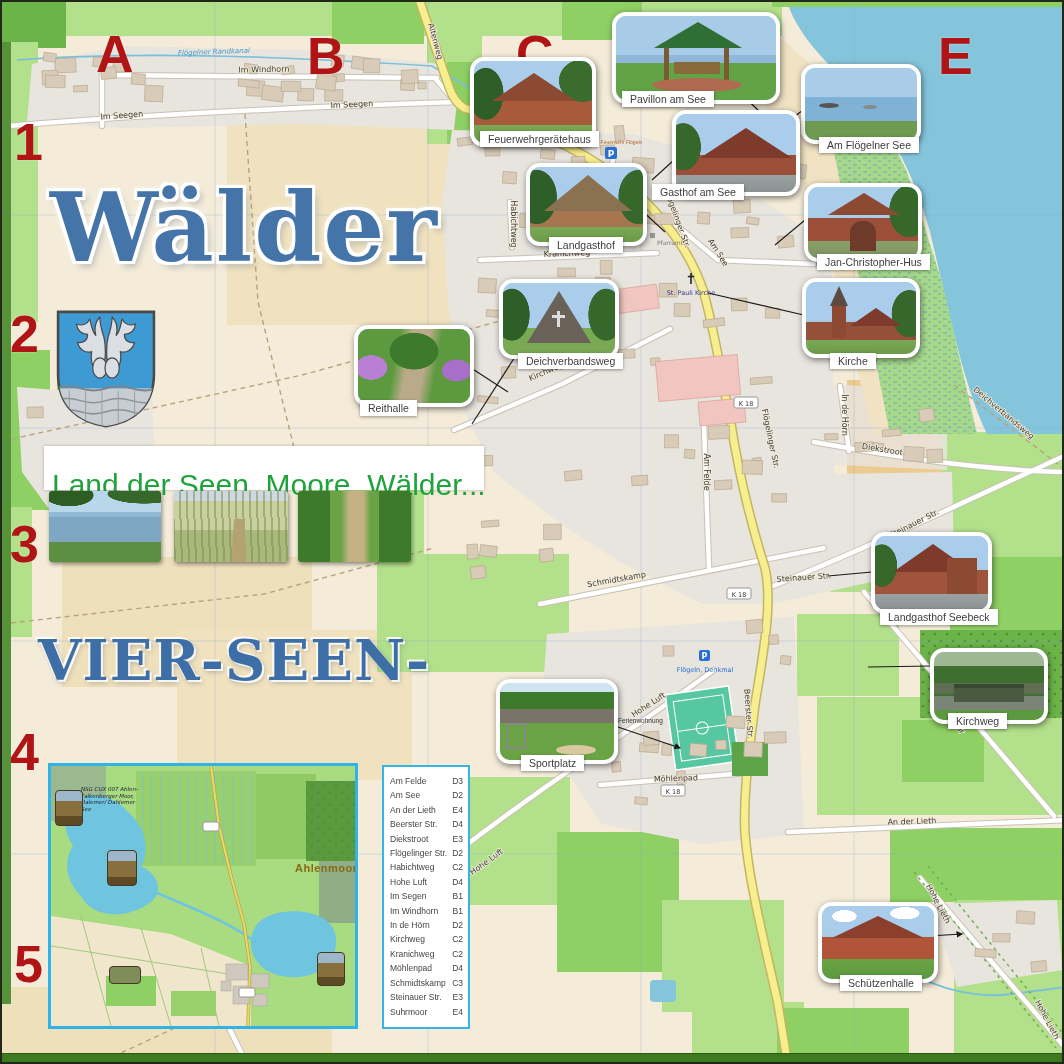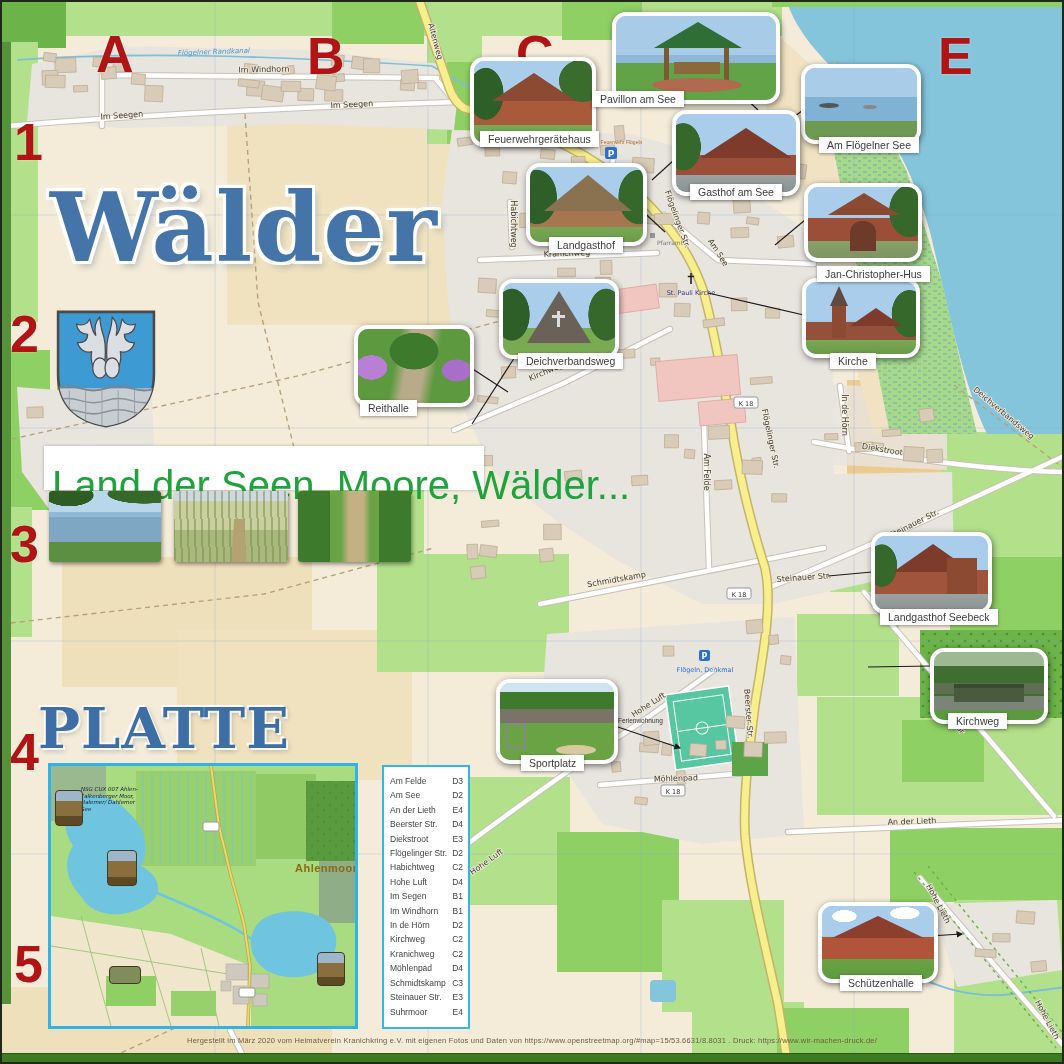--- a/index.html
+++ b/index.html
@@ -15,21 +15,21 @@
     text-shadow:0 0 2px rgba(255,255,255,.5);}
   #title{position:absolute;left:48px;top:178px;font-family:"DejaVu Serif",serif;
     font-weight:bold;font-size:96px;color:#4474a8;letter-spacing:2px;line-height:1;
     text-shadow:-3px -3px 0 #fff,3px -3px 0 #fff,-3px 3px 0 #fff,3px 3px 0 #fff,
      0 0 8px #fff,4px 5px 6px rgba(40,60,90,.35);}
   .slogan{position:absolute;left:36px;font-family:"DejaVu Serif",serif;font-weight:bold;
     font-size:56px;color:#3e6ea6;letter-spacing:1px;line-height:1;
     text-shadow:-2px -2px 0 rgba(255,255,255,.85),2px 2px 0 rgba(255,255,255,.85),2px 3px 5px rgba(40,60,90,.3);}
   #band{position:absolute;left:42px;top:444px;width:440px;height:44px;background:#fff;
     display:flex;align-items:center;box-shadow:0 0 3px rgba(0,0,0,.25);}
-  #band span{font-size:40px;color:#1fa33c;margin-left:8px;white-space:nowrap;margin-top:34px;}
+  #band span{font-size:30px;color:#1fa33c;margin-left:8px;white-space:nowrap;margin-top:34px;}
   .strip-photo{position:absolute;top:489px;height:71px;border-radius:3px;
     box-shadow:1px 2px 4px rgba(0,0,0,.45);overflow:hidden;}
   .poi-photo{position:absolute;border:4px solid #fff;border-radius:14px;
     box-shadow:1px 2px 6px rgba(0,0,0,.5);overflow:hidden;background:#9cc;}
   .ph{position:absolute;left:0;top:0;right:0;bottom:0;}
   .poi-label{position:absolute;background:#fff;padding:2px 8px;font-size:10.5px;color:#3c3c3c;
     white-space:nowrap;box-shadow:0 1px 3px rgba(0,0,0,.4);}
   .tri,.bar,.dot{position:absolute;}
   .tri{width:0;height:0;}
   .dot{border-radius:50%;}
@@ -438,21 +438,21 @@
   linear-gradient(180deg,#b9d7ea 0 30%, #8fb9d4 30% 36%, #7fa6c2 36% 72%, #5d8f43 72%)"></div>
 <div class="strip-photo" style="left:172px;width:114px;background:
   repeating-linear-gradient(88deg, rgba(120,140,70,.5) 0 2px, rgba(0,0,0,0) 2px 7px),
   linear-gradient(180deg,#cdd8e2 0 14%, #c9cf9e 14% 55%, #a9b87c 55%)">
   <i class="bar" style="left:52%;top:30%;width:12px;height:70%;background:#b4a272;transform:perspective(60px) rotateX(30deg)"></i>
     </div>
 <div class="strip-photo" style="left:296px;width:113px;background:
   linear-gradient(90deg,#3e7a2c 0 28%, #6aa344 28% 38%, #c3b183 45% 58%, #6aa344 64% 72%, #3e7a2c 72%),
   linear-gradient(180deg,#cfe3f0 0 12%, #6aa344 12%)"></div>
 
-<div class="slogan" style="top:698px">PLATTE</div>
+<div class="slogan" style="top:630px">VIER-SEEN-</div>
 
 <div id="inset">
   <svg width="304" height="260" viewBox="0 0 304 260">
     <rect width="304" height="260" fill="#a9db80"></rect>
     <rect x="0" y="0" width="55" height="55" fill="#9bb98f"></rect>
     <rect x="85" y="5" width="120" height="95" fill="#98d06e"></rect>
     <g stroke="#76c2da" stroke-width=".7">
       <path d="M92,6 V98 M101,6 V98 M110,6 V98 M119,6 V98 M128,6 V98 M137,6 V98 M146,6 V98 M155,6 V98 M164,6 V98 M173,6 V98 M182,6 V98 M191,6 V98 M200,6 V98"></path>
     </g>
     <rect x="205" y="8" width="60" height="85" fill="#8fca64"></rect>
@@ -655,30 +655,29 @@
 <div class="poi-photo" style="left:816px;top:900px;width:112px;height:73px">
   <div class="ph" style="background:
     radial-gradient(20px 10px at 20% 14%, #fff 60%, rgba(0,0,0,0) 62%),
     radial-gradient(24px 10px at 74% 10%, #fff 60%, rgba(0,0,0,0) 62%),
     linear-gradient(180deg, rgba(0,0,0,0) 42%, #b0543a 42% 72%, rgba(0,0,0,0) 72%),
     linear-gradient(180deg,#a9cdea 0 40%, #6aa344 72%, #5d9a3f)"></div>
   <i class="tri" style="left:10px;top:10px;border-left:46px solid transparent;border-right:46px solid transparent;border-bottom:22px solid #8d3f2e"></i>
 </div>
 
 <div class="poi-label" style="left:478px;top:129px">Feuerwehrgerätehaus</div>
-<div class="poi-label" style="left:590px;top:89px">Pavillon am See</div>
+<div class="poi-label" style="left:620px;top:89px">Pavillon am See</div>
 <div class="poi-label" style="left:817px;top:135px">Am Flögelner See</div>
-<div class="poi-label" style="left:688px;top:182px">Gasthof am See</div>
+<div class="poi-label" style="left:650px;top:182px">Gasthof am See</div>
 <div class="poi-label" style="left:547px;top:235px">Landgasthof</div>
-<div class="poi-label" style="left:815px;top:264px">Jan-Christopher-Hus</div>
+<div class="poi-label" style="left:815px;top:252px">Jan-Christopher-Hus</div>
 <div class="poi-label" style="left:828px;top:351px">Kirche</div>
 <div class="poi-label" style="left:516px;top:351px">Deichverbandsweg</div>
 <div class="poi-label" style="left:358px;top:398px">Reithalle</div>
 <div class="poi-label" style="left:519px;top:753px">Sportplatz</div>
 <div class="poi-label" style="left:878px;top:607px">Landgasthof Seebeck</div>
 <div class="poi-label" style="left:946px;top:711px">Kirchweg</div>
 <div class="poi-label" style="left:838px;top:973px">Schützenhalle</div>
 
-<div id="credit">Hergestellt im März 2020 vom Heimatverein Kranichkring e.V. mit eigenen Fotos und Daten von https://www.openstreetmap.org/#map=15/53.6631/8.8031 . Druck: https://www.wir-machen-druck.de/</div>
 <div id="frame-bottom"></div>
 <div id="frame-left"></div>
 
 </div>
 
 </body></html>

